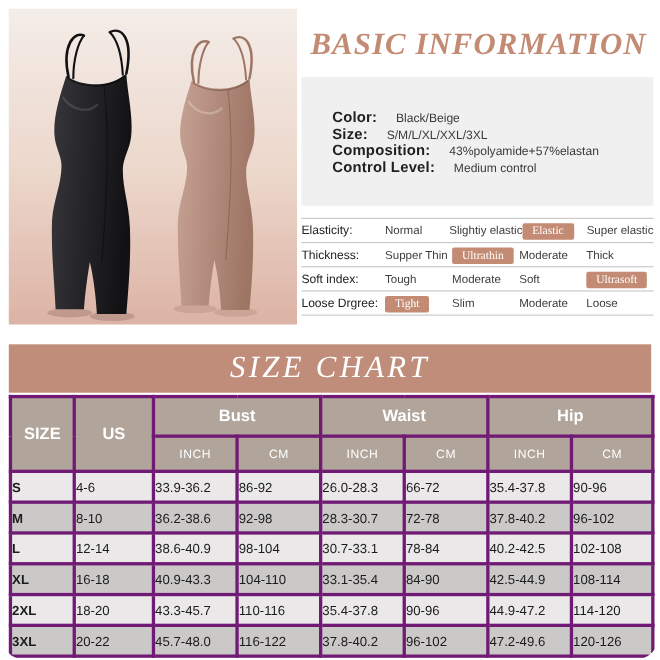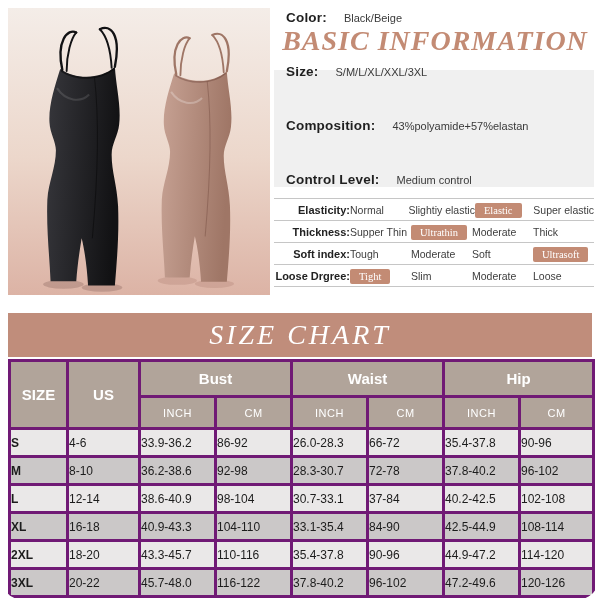--- a/index.html
+++ b/index.html
@@ -14,28 +14,28 @@
   .garment-beige{left:126px;top:24px;width:132px;height:258px;}
   .s-b1{stop-color:var(--garment-black-hi);} .s-b2{stop-color:var(--garment-black-lo);}
   .s-n1{stop-color:var(--garment-beige-hi);} .s-n2{stop-color:var(--garment-beige-lo);}
 
   
   .info-panel{position:absolute;left:274px;top:0;width:322px;height:312px;}
   .basic-title{position:absolute;top:24px;left:0;width:100%;margin:0;text-align:center;
                font-family:"Liberation Serif",serif;font-style:italic;font-weight:bold;
                font-size:28px;line-height:34px;letter-spacing:1px;color:var(--accent);}
   .info-box{position:absolute;top:70px;left:0;right:2px;height:117px;background:var(--info-box-bg);
-            display:flex;flex-direction:column;justify-content:flex-end;padding-left:12px;box-sizing:border-box;gap:39px;}
+            display:flex;flex-direction:column;justify-content:center;padding-left:28px;box-sizing:border-box;}
   .info-line{display:flex;align-items:baseline;}
   .info-label{font-weight:bold;font-size:13.5px;color:#1f1f1f;letter-spacing:.2px;}
   .info-value{font-size:11px;color:#3a3a3a;margin-left:17px;}
 
   .attr-table{position:absolute;top:198px;left:0;right:2px;border-bottom:1px solid var(--divider);}
   .attr-row{display:flex;align-items:center;height:21px;border-top:1px solid var(--divider);}
-  .attr-label{width:76px;text-align:right;font-weight:bold;font-size:11px;color:#222;white-space:nowrap;}
+  .attr-label{width:76px;text-align:left;font-weight:normal;font-size:11px;color:#222;white-space:nowrap;}
   .attr-opt{flex:1;text-align:left;white-space:nowrap;font-size:10.5px;color:#3d3d3d;}
   .chip{background:var(--accent);color:#fff;padding:2px 9px;border-radius:2px;font-family:Liberation Serif, serif;}
 
   
   .banner{position:absolute;left:8px;top:313px;width:584px;height:44px;background:var(--banner-bg);
           color:#fff;text-align:center;line-height:44px;font-family:"Liberation Serif",serif;
           font-style:italic;font-weight:normal;font-size:28px;letter-spacing:3px;}
   .size-wrap{position:absolute;left:8px;top:359px;width:584px;}
   table.size-table{width:100%;border-collapse:collapse;table-layout:fixed;}
   .size-table th,.size-table td{border:3px solid #701a75;padding:0;}
@@ -197,21 +197,21 @@
           <td>72-78</td>
           <td>37.8-40.2</td>
           <td>96-102</td>
         </tr>
         <tr>
           <td class="size-cell">L</td>
           <td>12-14</td>
           <td>38.6-40.9</td>
           <td>98-104</td>
           <td>30.7-33.1</td>
-          <td>37-84</td>
+          <td>78-84</td>
           <td>40.2-42.5</td>
           <td>102-108</td>
         </tr>
         <tr>
           <td class="size-cell">XL</td>
           <td>16-18</td>
           <td>40.9-43.3</td>
           <td>104-110</td>
           <td>33.1-35.4</td>
           <td>84-90</td>

